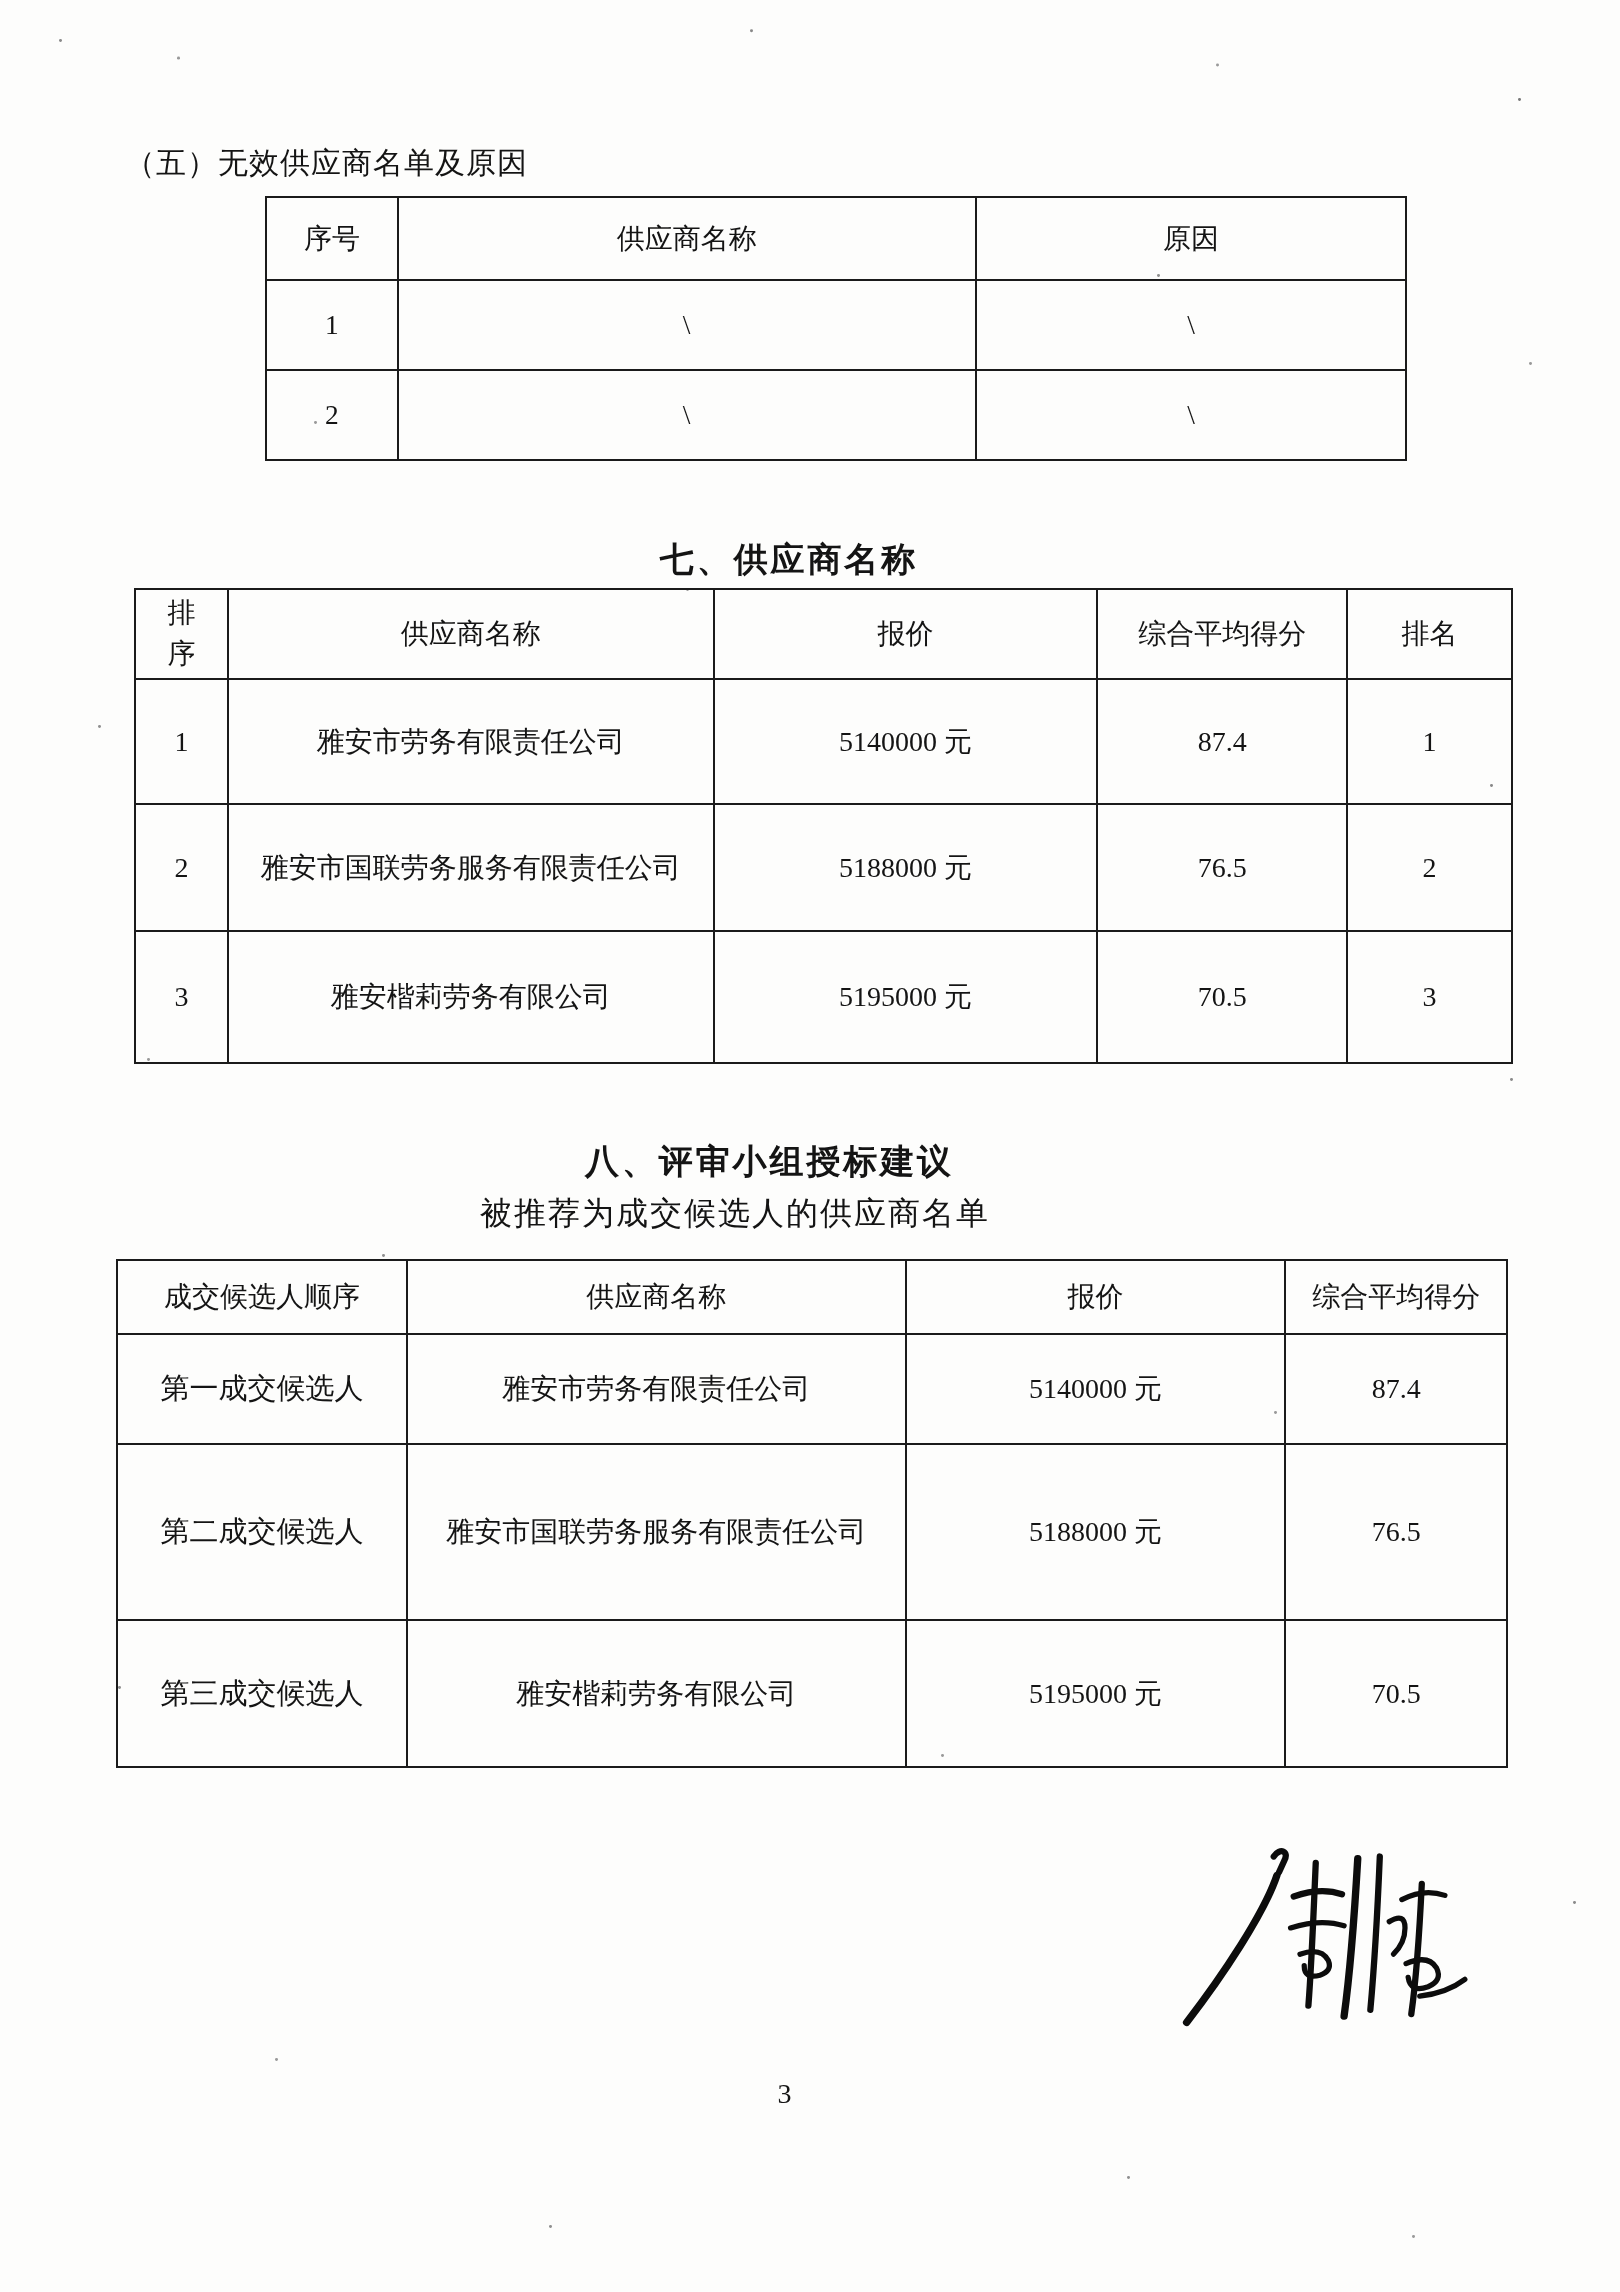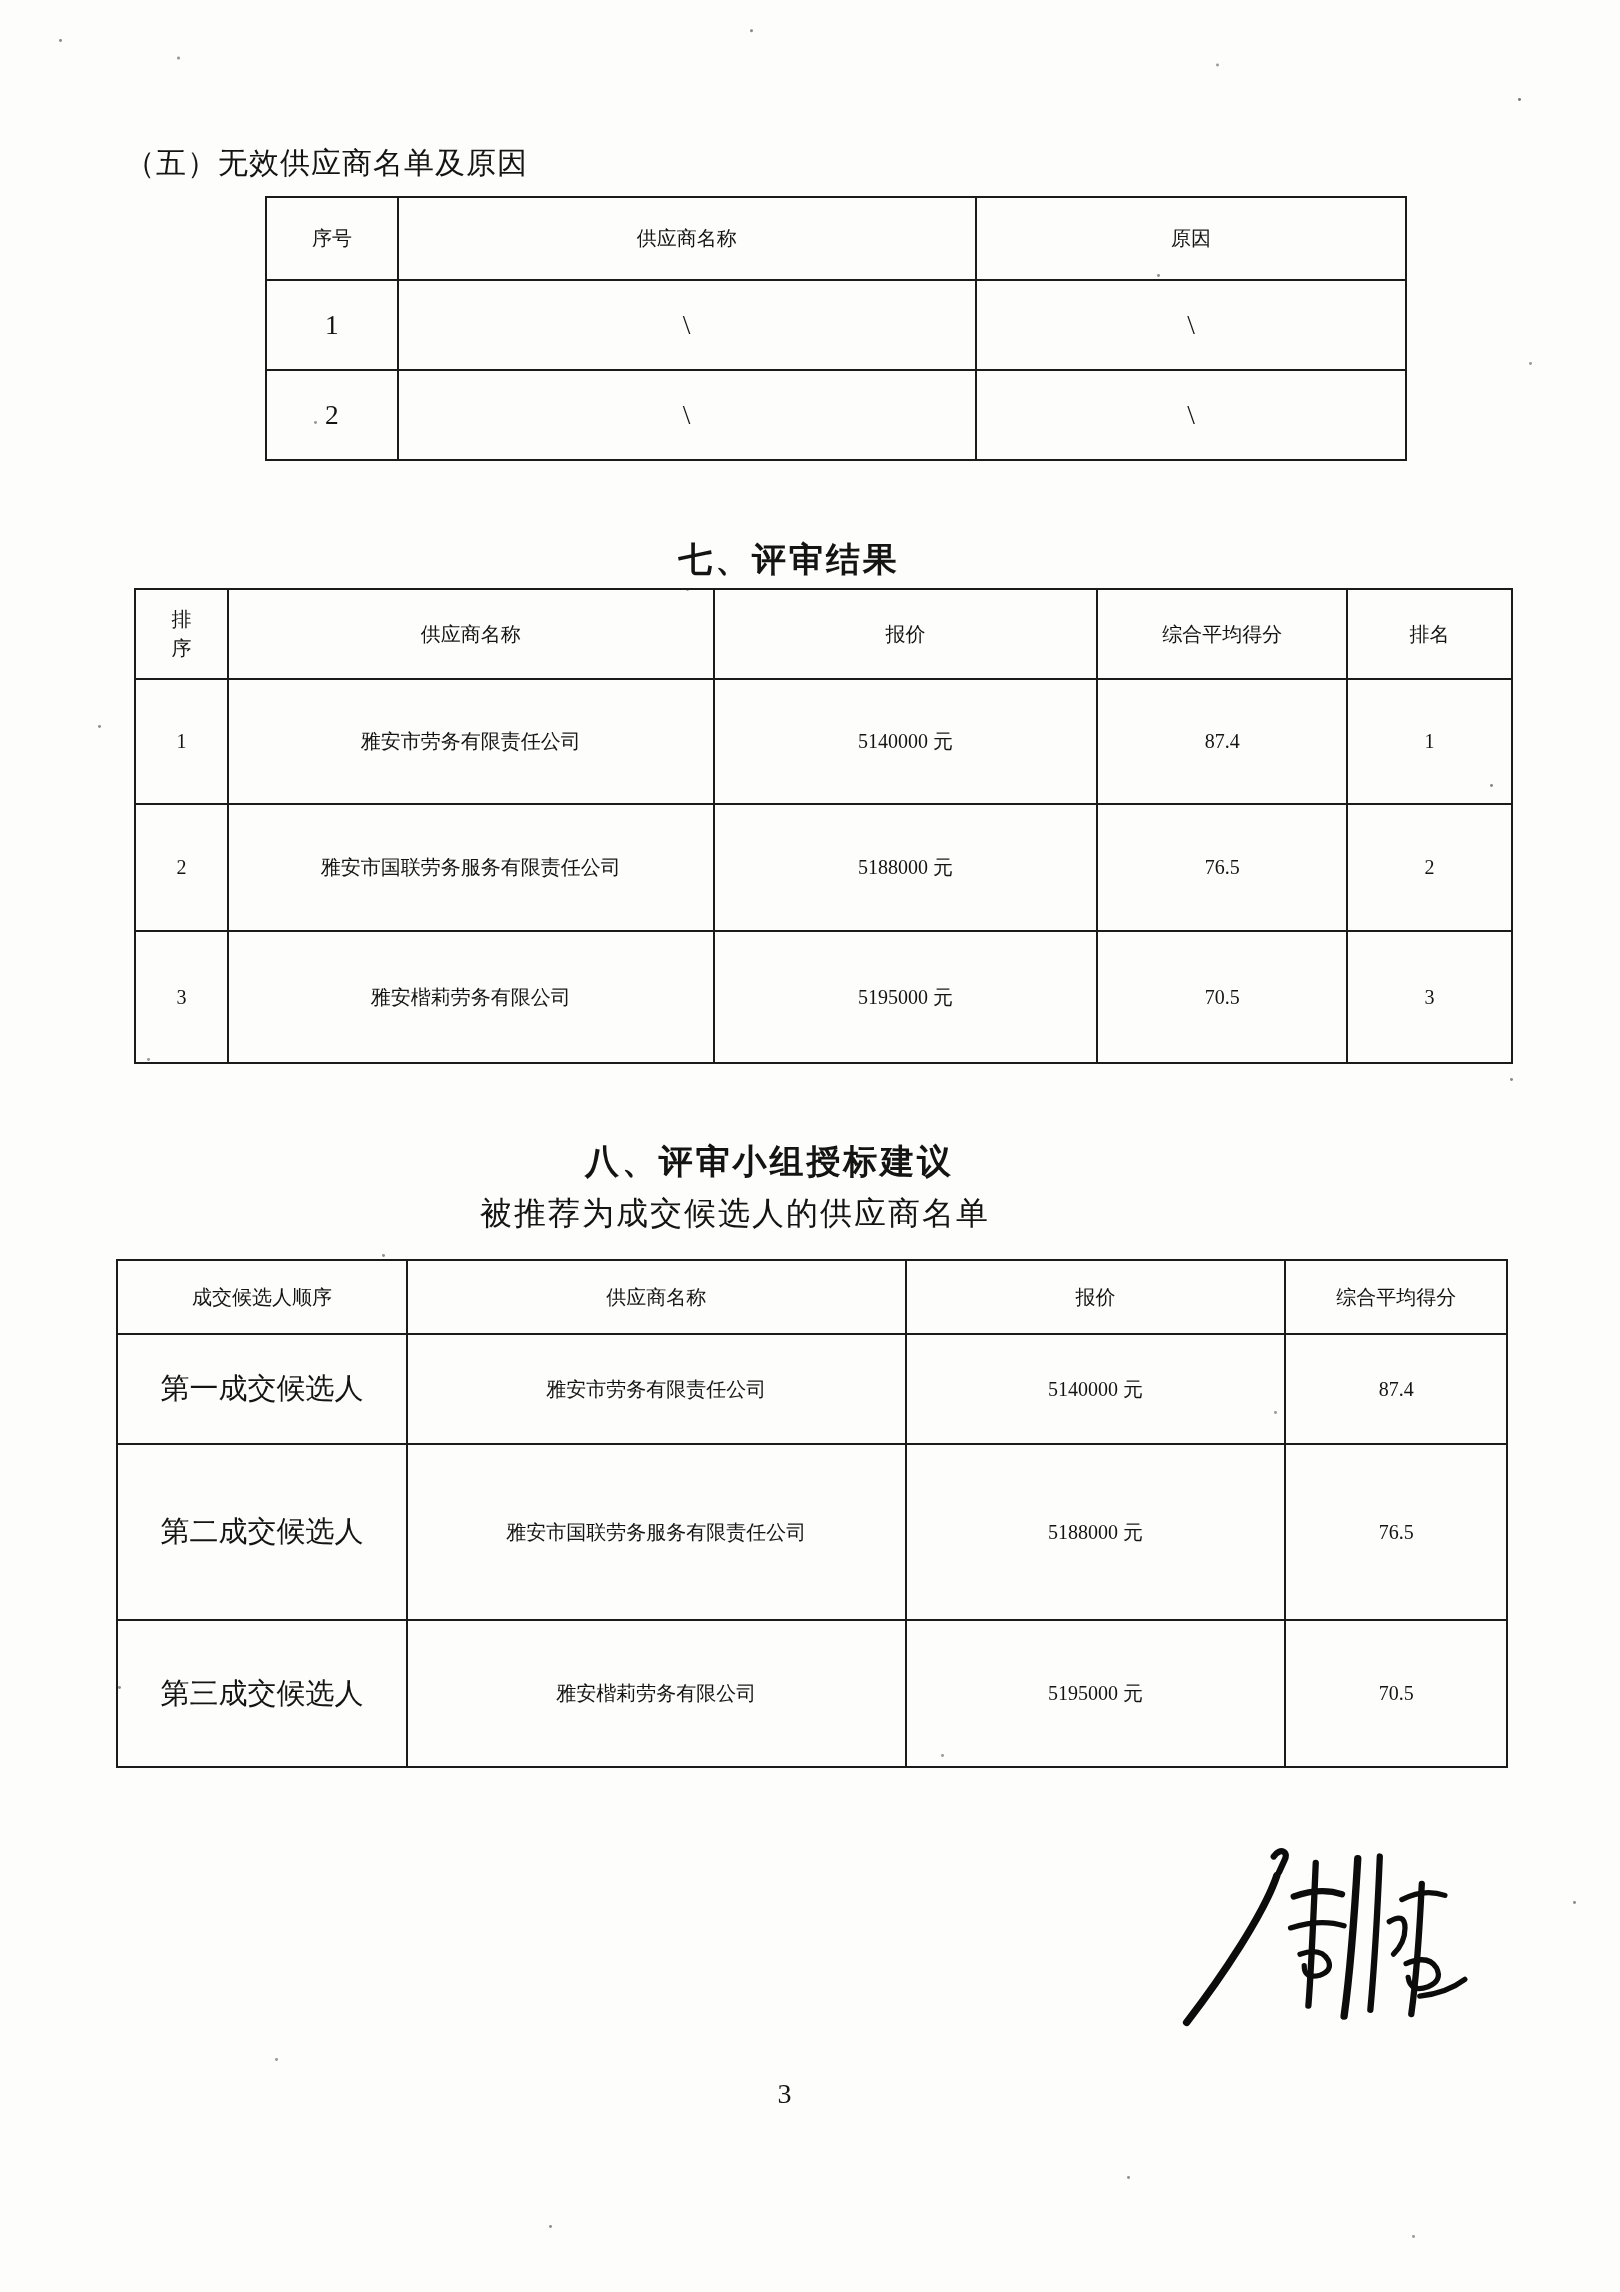--- a/index.html
+++ b/index.html
@@ -13,21 +13,21 @@
   }
   .heading5 {
     position: absolute; left: 125px; top: 143px;
     font-size: 30px; letter-spacing: 1px;
   }
   table { border-collapse: collapse; table-layout: fixed; }
   td, th {
     border: 2px solid #1b1b1b;
     text-align: center; vertical-align: middle;
     font-weight: normal;
-    font-size: 20px;
+    font-size: 28px;
     padding: 0 5.9px;
     overflow: hidden;
   }
   
   .t1 { position: absolute; left: 265px; top: 196px; width: 1098px; }
   .t1 .c0 { width: 118px; } .t1 .c1 { width: 564px; } .t1 .c2 { width: 417px; }
   .t1 .hrow { height: 83px; }
   .t1 .drow { height: 90px; }
   .t1 td { font-size: 27.4px; }
   .slash { font-size: 29px; }
@@ -109,21 +109,21 @@
     <td class="slash">\</td>
   </tr>
   <tr class="drow">
     <td>2</td>
     <td class="slash">\</td>
     <td class="slash">\</td>
   </tr>
 </tbody>
   </table>
 
-<div class="title7">七、评审结果</div>
+<div class="title7">七、供应商名称</div>
 
 <table class="t2">
   <tbody>
       <tr class="hrow">
     <th class="c0"><span class="vstack">排序</span></th>
     <th class="c1">供应商名称</th>
     <th class="c2">报价</th>
     <th class="c3">综合平均得分</th>
     <th class="c4">排名</th>
   </tr>

